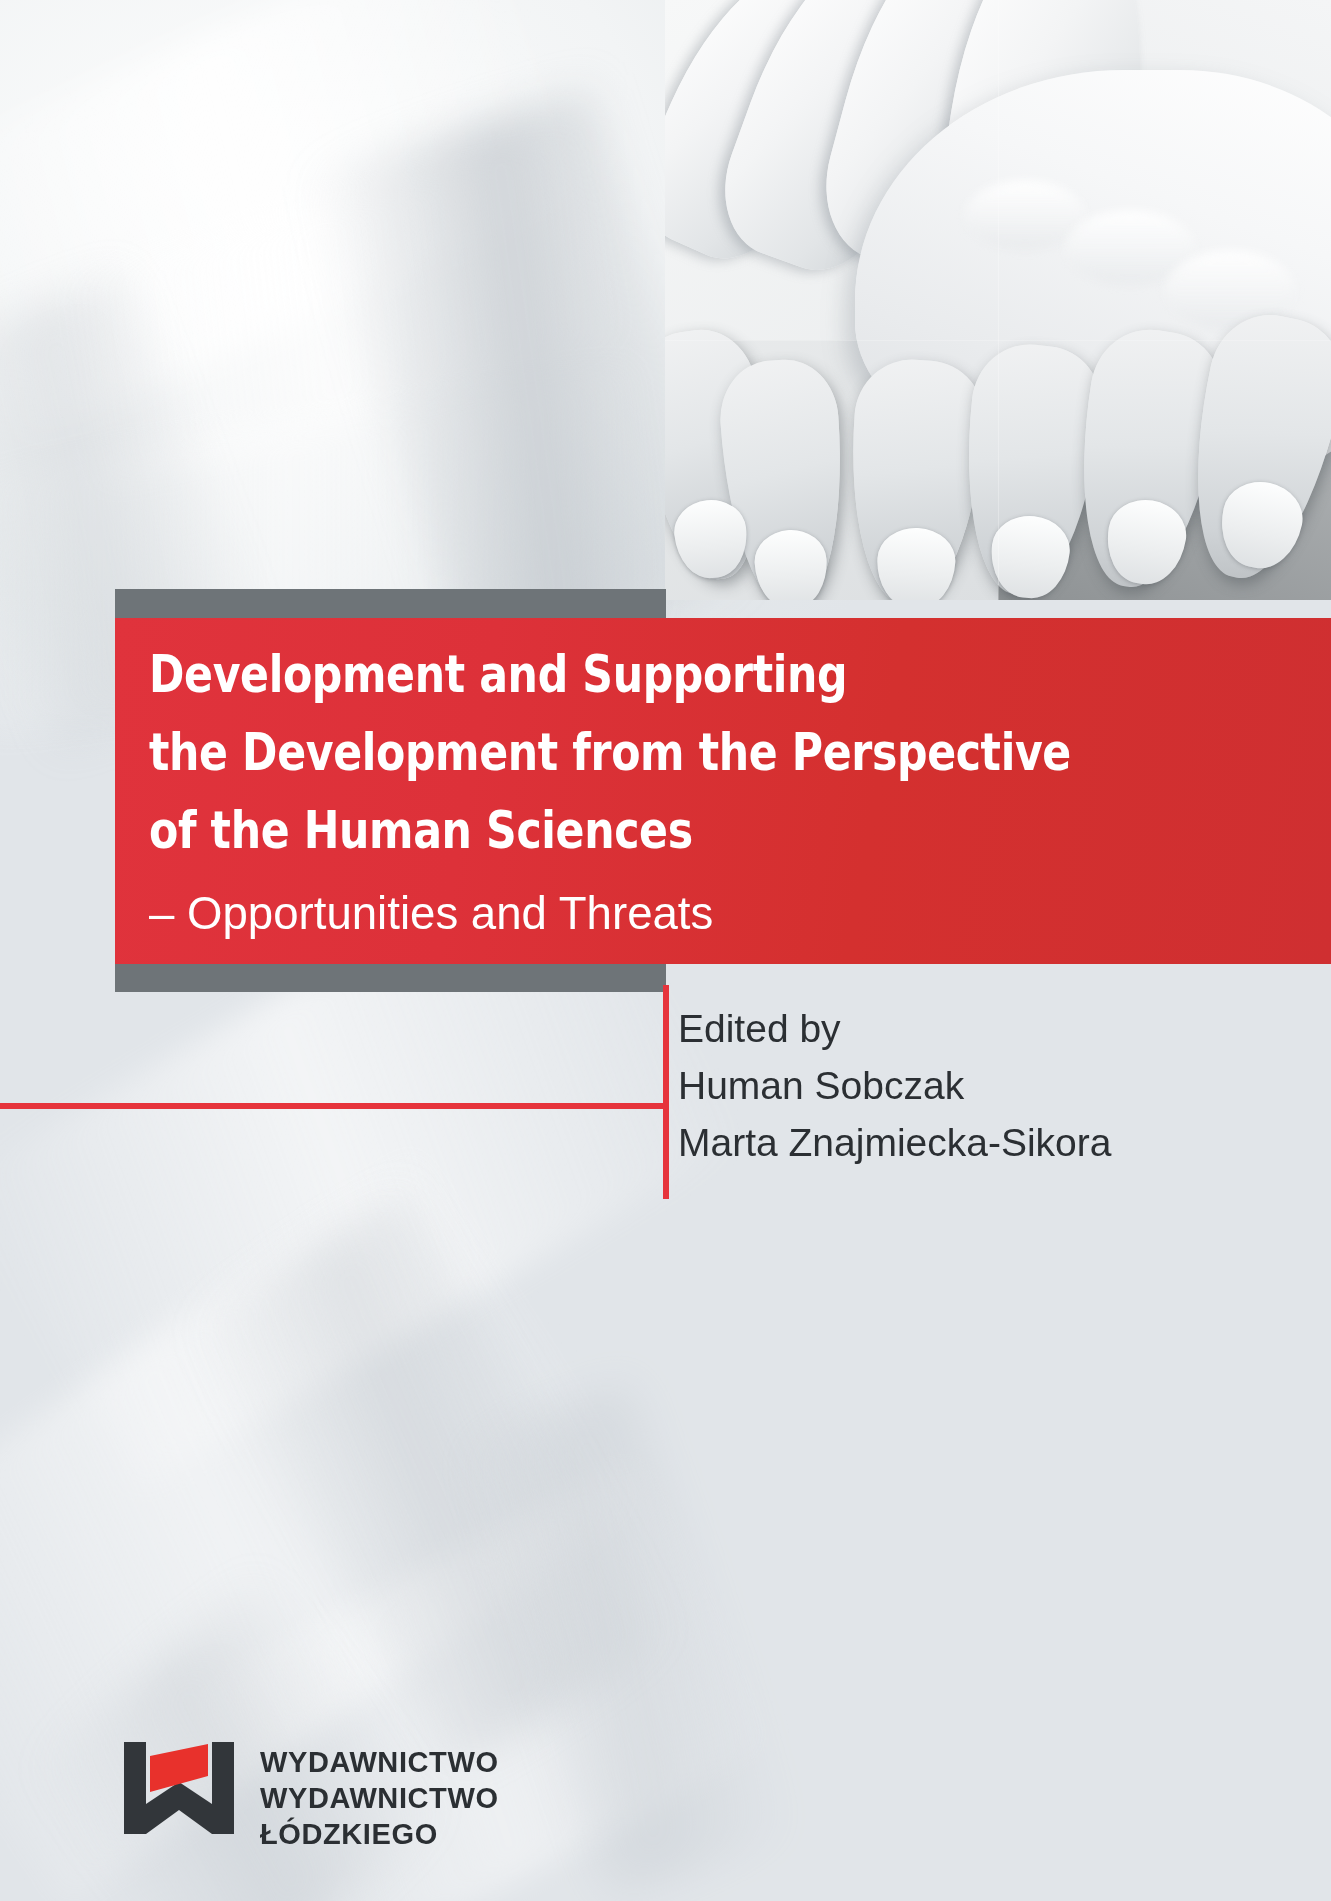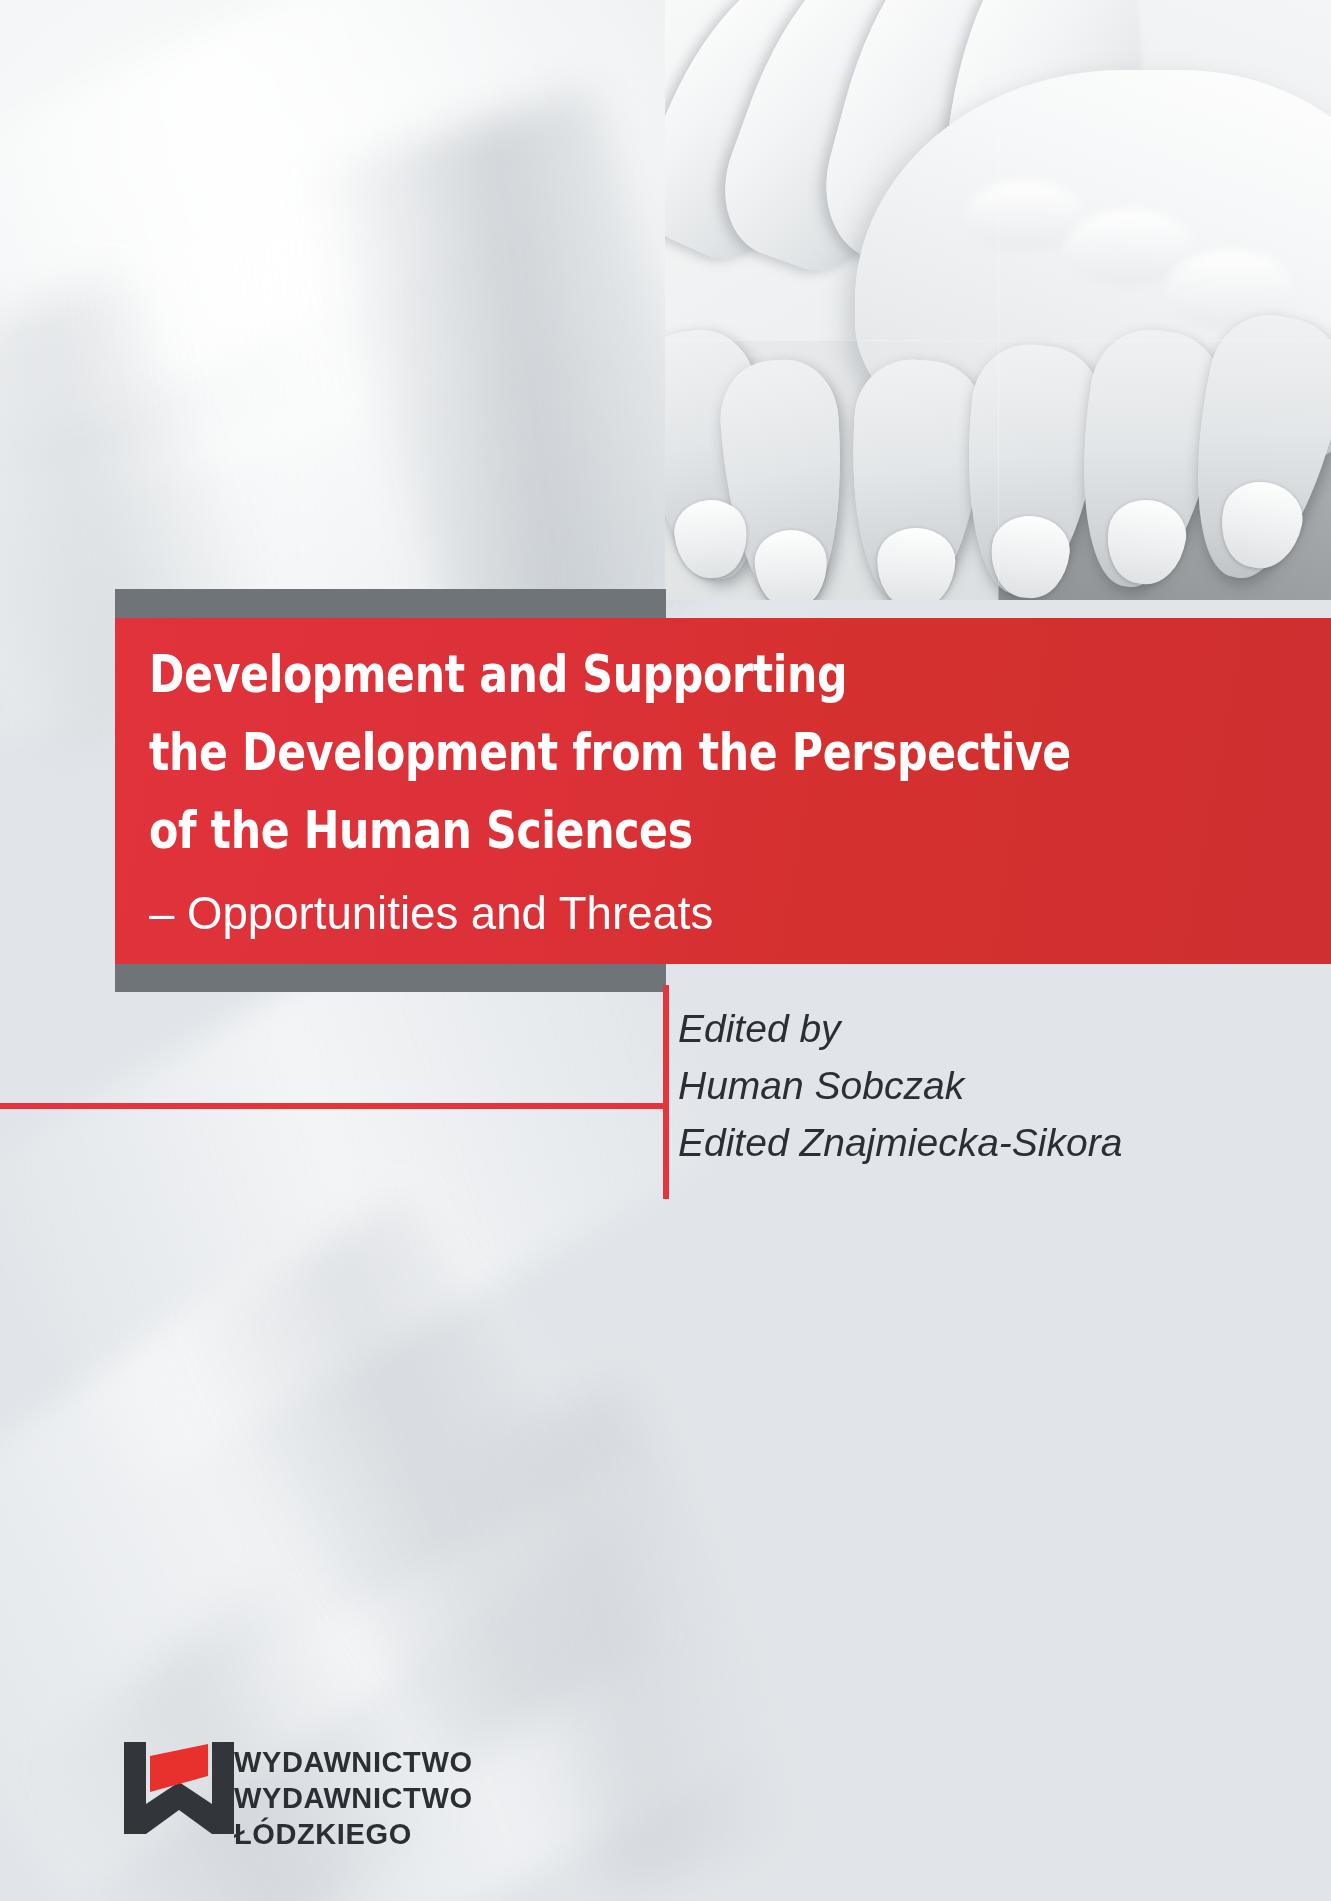--- a/index.html
+++ b/index.html
@@ -195,29 +195,29 @@
     left: 678px; top: 1000px;
     width: 620px;
   }
   .editor-line {
     color: #2b2f33;
     font-family: "Liberation Sans", sans-serif;
     font-weight: normal;
     font-size: 39px;
     line-height: 57px;
     white-space: nowrap;
-    font-style: italic;
   }
 
   
   .logo {
     position: absolute;
     left: 124px; top: 1742px;
     display: flex;
     align-items: flex-start;
+    gap: 26px;
   }
   .logo-mark {
     position: relative;
     width: 110px; height: 92px;
     flex: 0 0 auto;
   }
   .logo-mark svg { display: block; }
   .logo-text {
     font-family: "Liberation Sans", sans-serif;
     font-weight: bold;
@@ -288,21 +288,21 @@
   <div class="title-wrap">
     <div class="title-line">Development and Supporting</div>
     <div class="title-line">the Development from the Perspective</div>
     <div class="title-line">of the Human Sciences</div>
     <div class="subtitle-line">– Opportunities and Threats</div>
   </div>
 
   <div class="editors">
     <div class="editor-line">Edited by</div>
     <div class="editor-line">Human Sobczak</div>
-    <div class="editor-line">Edited Znajmiecka-Sikora</div>
+    <div class="editor-line">Marta Znajmiecka-Sikora</div>
   </div>
 
   <div class="logo">
     <div class="logo-mark">
       <svg width="110" height="92" viewBox="0 0 110 92" xmlns="http://www.w3.org/2000/svg">
         <path d="M0 0 H22 V62 L55 40 L88 62 V0 H110 V92 H88 L55 68 L22 92 H0 Z" fill="#32363a"></path>
         <polygon points="26,14 84,2 84,34 26,50" fill="#e8312c"></polygon>
       </svg>
     </div>
     <div class="logo-text">

